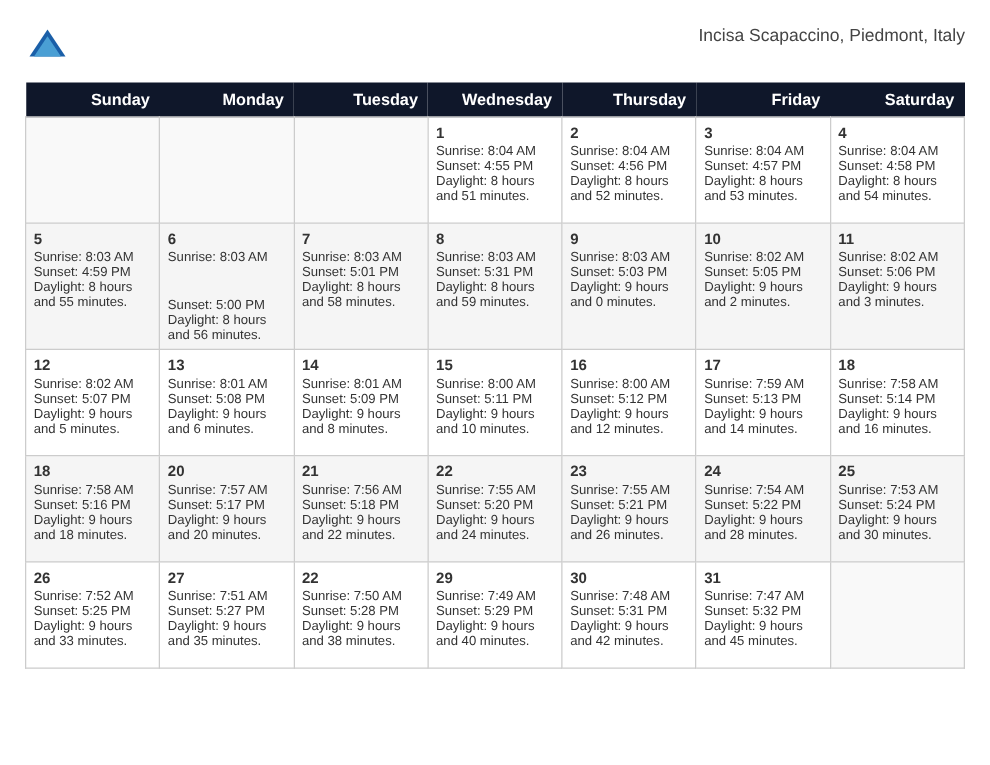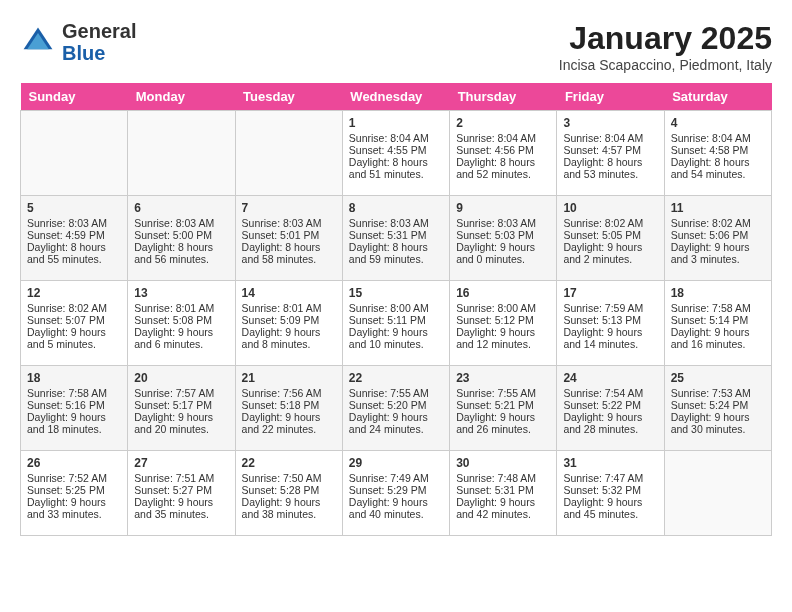--- a/index.html
+++ b/index.html
@@ -43,23 +43,23 @@
     .location {
       font-size: 14px;
       color: #444;
     }
     table {
       width: 100%;
       border-collapse: collapse;
       table-layout: fixed;
     }
     thead th {
-      background-color: #ec4899;
+      background-color: #0f172a;
       color: #fff;
-      text-align: left;
+      text-align: right;
       padding: 6px 8px;
       font-size: 13px;
       font-weight: bold;
     }
     tbody td {
       vertical-align: top;
       border: 1px solid #ccc;
       padding: 5px 6px;
       font-size: 10.5px;
       color: #333;
@@ -83,27 +83,22 @@
   </style>
 </head>
 <body>
 
 <div class="header">
   <div class="logo">
     <svg class="logo-icon" viewBox="0 0 40 40">
       <polygon points="20,4 36,28 4,28" fill="#1a5fa8"></polygon>
       <polygon points="20,10 32,28 8,28" fill="#4a9fd4"></polygon>
     </svg>
-    <div class="logo-text">
-      <span class="general">General</span><br>
-      <span class="blue">Blue</span>
-    </div>
   </div>
   <div class="title-block">
-    <div class="month-title">January 2025</div>
     <div class="location">Incisa Scapaccino, Piedmont, Italy</div>
   </div>
 </div>
 
 <table>
   <thead>
     <tr>
     <th>Sunday</th>
         <th>Monday</th>
         <th>Tuesday</th>
@@ -146,21 +141,21 @@
       <tr>
         <td>
           <span class="day-number">5</span>
           <span style="display: block;">Sunrise: 8:03 AM</span>
           <span style="display: block;">Sunset: 4:59 PM</span>
           <span style="display: block;">Daylight: 8 hours and 55 minutes.</span>
         </td>
         <td>
           <span class="day-number">6</span>
           <span style="display: block;">Sunrise: 8:03 AM</span>
-          <span style="display: block;">Sunset: 5:00 PM</span>
+          <span style="display: block; margin-top: 26px;">Sunset: 5:00 PM</span>
           <span style="display: block;">Daylight: 8 hours and 56 minutes.</span>
         </td>
         <td>
           <span class="day-number">7</span>
           <span style="display: block;">Sunrise: 8:03 AM</span>
           <span style="display: block;">Sunset: 5:01 PM</span>
           <span style="display: block;">Daylight: 8 hours and 58 minutes.</span>
         </td>
         <td>
           <span class="day-number">8</span>

